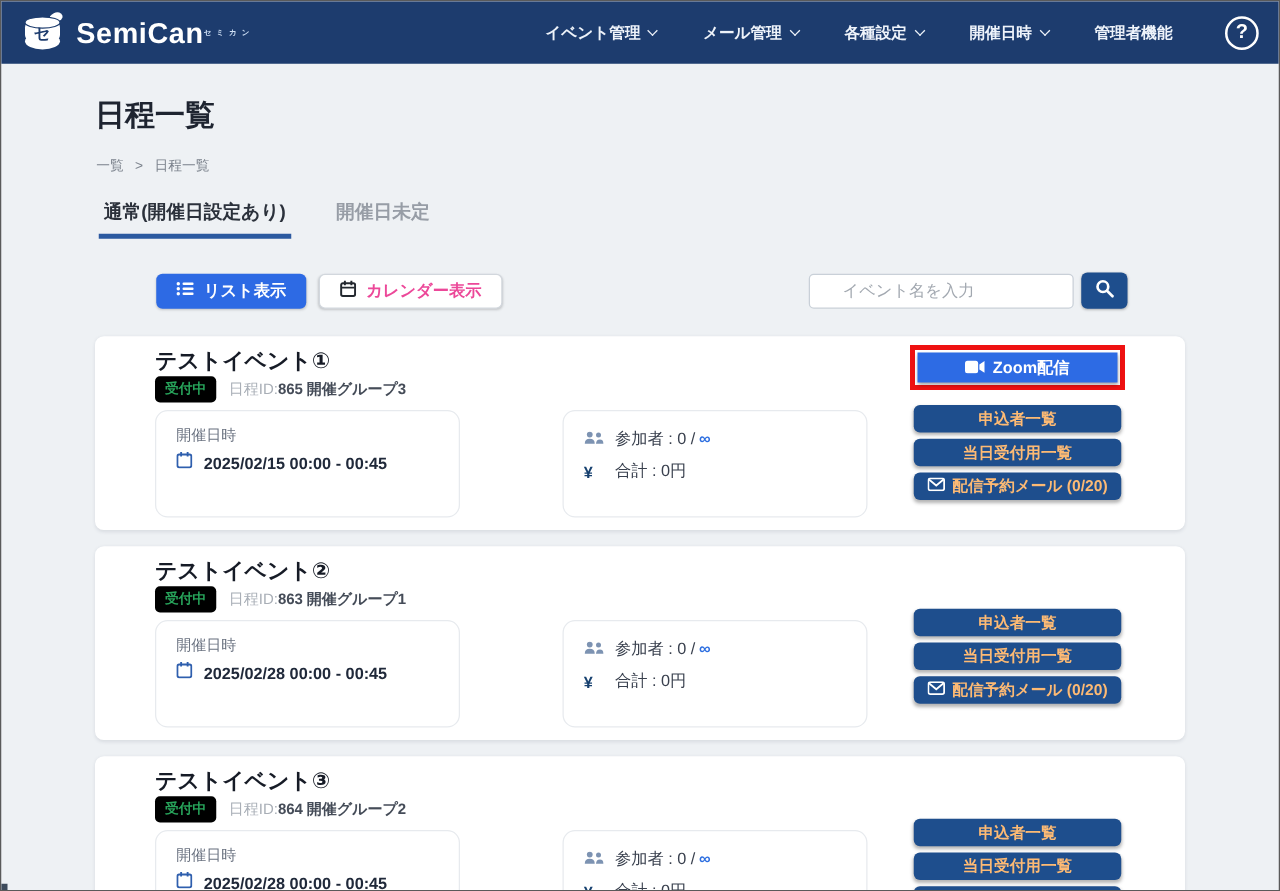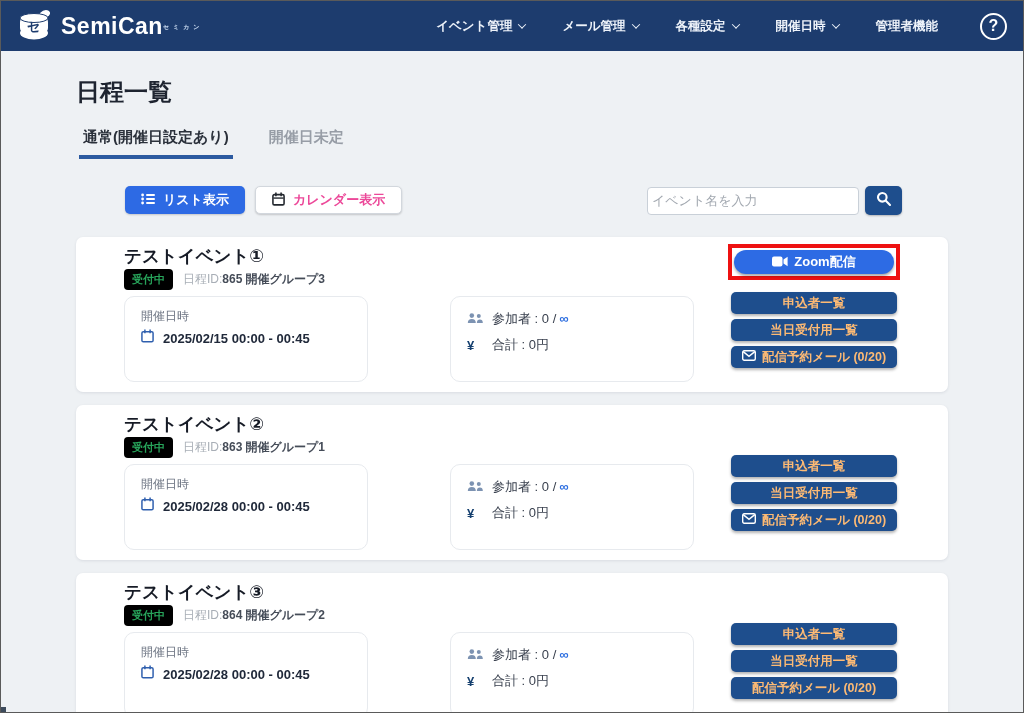--- a/index.html
+++ b/index.html
@@ -25,30 +25,30 @@
   .page-title { margin:25px 0 0 75px; font-size:24px; font-weight:600; color:#1e2430; }
   .breadcrumb { margin:17px 0 0 76px; font-size:11px; color:#7b828c; }
   .breadcrumb .bc-link { cursor:pointer; }
   .breadcrumb .bc-sep { margin:0 6px; }
   .tabs { margin:20px 0 0 78px; display:flex; gap:32px; }
   .tab { font-size:15px; padding:0 4px 8px; cursor:pointer; }
   .tab.active { color:#2b313b; font-weight:700; border-bottom:4px solid #2c5aa0; }
   .tab.inactive { color:#979da6; font-weight:600; border-bottom:4px solid transparent; }
 
   
-  .controls { margin:27px 75px 0; display:flex; }
+  .controls { margin:27px 75px 0; display:flex; align-items:center; }
   .view-group { margin-left:49px; display:flex; gap:10px; }
   .btn-view { display:inline-flex; align-items:center; gap:8px; height:28px; padding:0 16px;
               border-radius:5px; font-size:13px; font-weight:700; cursor:pointer;
               box-shadow:0 1px 2px rgba(0,0,0,0.18); }
   .btn-view.blue { background:#2d6ae4; color:#fff; }
   .btn-view.white { background:#fff; color:#ec4899; border:1px solid #d2d7dd; }
   .search-group { margin-left:auto; margin-right:46px; display:flex; align-items:center; gap:6px; }
   .search-input { width:212px; height:28px; border:1px solid #c9d0d8; border-radius:4px;
-                  padding:0 4px; font-size:13px; color:#737373; background:#fff;
+                  padding:0 26px; font-size:13px; color:#737373; background:#fff;
                   font-family:"Liberation Sans","DejaVu Sans",sans-serif; }
   .search-input::placeholder { color:#a2a8b0; }
   .search-btn { width:37px; height:29px; background:#1e4e8d; border:none; border-radius:5px;
                 display:flex; align-items:center; justify-content:center; cursor:pointer;
                 box-shadow:0 1px 2px rgba(0,0,0,0.25); }
 
   
   .cards { margin:22px 75px 0; }
   .card { background:#fff; border-radius:7px; box-shadow:0 1px 3px rgba(25,40,70,0.10);
           padding:7px 48px 10px; display:flex; margin-bottom:13px; }
@@ -66,21 +66,21 @@
   .date-row { margin-top:4px; display:flex; align-items:center; gap:9px; }
   .date-val { font-size:13px; font-weight:700; color:#20293a; }
   .pp-box { padding-top:13px; }
   .pp-row { display:flex; align-items:center; gap:9px; font-size:13px; color:#39404e; }
   .pp-row + .pp-row { margin-top:8px; }
   .infinity { color:#2e6fe0; font-weight:700; margin-left:3px; }
   .yen { color:#16406f; font-weight:700; font-size:13px; width:16px; }
 
   .card-right { width:172px; display:flex; flex-direction:column; }
   .zoom-wrap { border:4px solid #ee1111; padding:2px; margin-bottom:12px; }
-  .zoom-btn { width:100%; height:24px; background:#2d6be4; color:#fff; border:none; border-radius:12px;
+  .zoom-btn { width:100%; height:24px; background:#2d6be4; color:#fff; border:none; border-radius:0;
               font-size:13px; font-weight:700; display:flex; align-items:center; justify-content:center;
               gap:6px; cursor:pointer; box-shadow:0 2px 3px rgba(0,0,0,0.35);
               font-family:"Liberation Sans","DejaVu Sans",sans-serif; }
   .spacer { height:43px; }
   .navy-btn { width:166px; height:22px; background:#1e4e8d; color:#fdba74; border:none; border-radius:5px;
               font-size:12.5px; font-weight:700; display:flex; align-items:center; justify-content:center;
               gap:6px; margin:0 3px 5px; cursor:pointer; box-shadow:0 2px 3px rgba(0,0,0,0.30);
               font-family:"Liberation Sans","DejaVu Sans",sans-serif; }
   .sliver { position:absolute; left:0; bottom:0; width:5px; height:5px; background:#3d4b5c; }
 </style>
@@ -123,20 +123,25 @@
         <span class="caret"></span>
       </span>
       <span class="nav-item">
         <span>管理者機能</span>
       </span>
     </div>
     <span class="help-btn">?</span>
   </div>
 
   <h1 class="page-title">日程一覧</h1>
+  <div class="breadcrumb">
+    <span class="bc-link">一覧</span>
+    <span class="bc-sep">&gt;</span>
+    <span>日程一覧</span>
+  </div>
 
   <div class="tabs">
     <span class="tab active">通常(開催日設定あり)</span>
     <span class="tab inactive">開催日未定</span>
   </div>
 
   <div class="controls">
     <div class="view-group">
       <span class="btn-view blue">
         <span>

